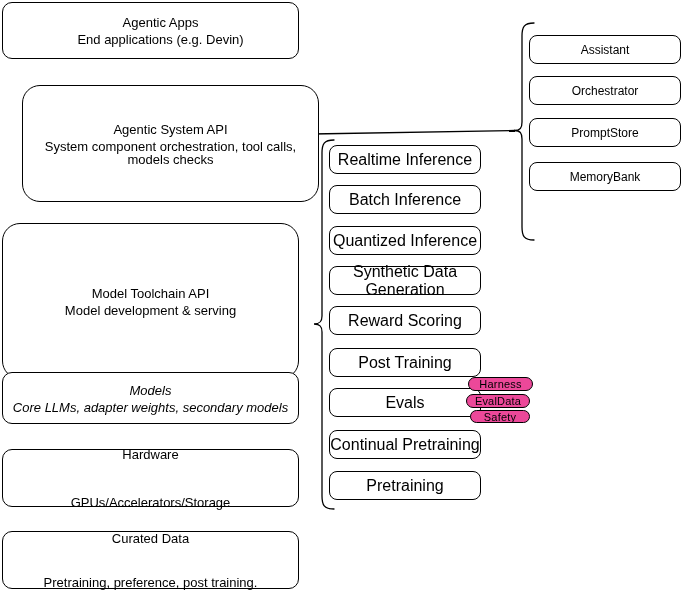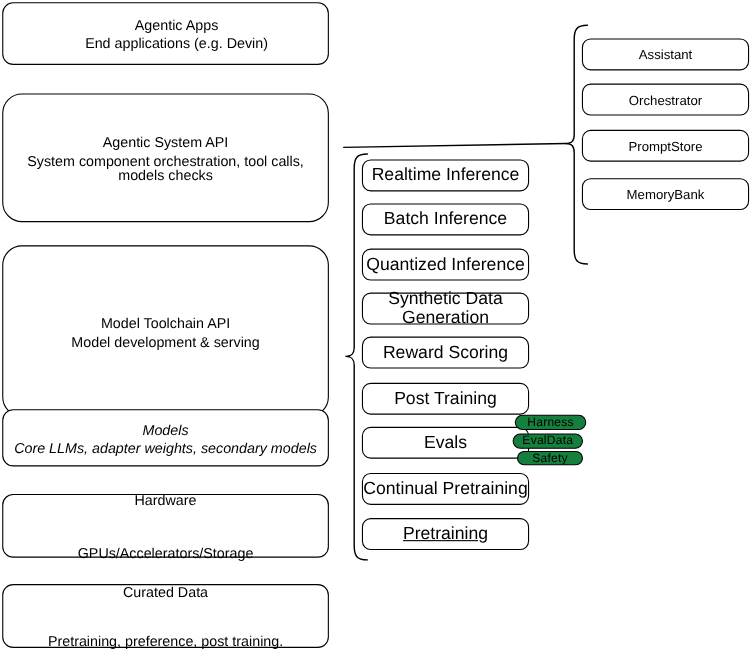--- a/index.html
+++ b/index.html
@@ -25,21 +25,21 @@
     z-index:1;
   }
   .lbox{left:2px;width:297px;}
   .lbox .title{font-size:13px;line-height:16px;}
   .lbox .subtitle{font-size:13px;line-height:13px;margin-top:2px;}
   .mbox{left:329px;width:152px;height:29px;border-radius:8px;font-size:16px;}
   .rbox{left:529px;width:152px;height:29px;border-radius:8px;font-size:12px;}
   .pill{
     position:absolute;
     box-sizing:border-box;
-    background:#15803d;
+    background:#ec4899;
     border:1.3px solid #000000;
     border-radius:8px;
     display:flex;align-items:center;justify-content:center;
     font-size:11px;
     z-index:3;
     letter-spacing:0.2px;
   }
 </style>
 </head>
 <body>
@@ -52,21 +52,21 @@
              C520.5,130.5 522,133.5 522,139 L522,227 C522,236 524,240 534,240" fill="none" stroke="#000" stroke-width="1.3" stroke-linecap="round"></path>
     <path d="M334,140 C324,140 322,144 322,153 L322,316 C322,321 320.5,324 314,324
              C320.5,324 322,327 322,332 L322,496 C322,505 324,509 334,509" fill="none" stroke="#000" stroke-width="1.3" stroke-linecap="round"></path>
   </svg>
 
   <div class="node lbox" style="top:2px;height:57px;border-radius:10px;padding-left:20px;">
     <div class="title">Agentic Apps</div>
     <div class="subtitle">End applications (e.g. Devin)</div>
   </div>
 
-  <div class="node lbox" style="top:85px;height:117px;border-radius:18px;">
+  <div class="node lbox" style="top:85px;height:117px;border-radius:18px;margin-left:20px;">
     <div class="title">Agentic System API</div>
     <div class="subtitle">System component orchestration, tool calls, models checks</div>
   </div>
 
   <div class="node lbox" style="top:223px;height:156px;border-radius:18px;">
     <div class="title">Model Toolchain API</div>
     <div class="subtitle">Model development &amp; serving</div>
   </div>
 
   <div class="node lbox" style="top:372px;height:52px;border-radius:10px;font-style:italic;">
@@ -101,21 +101,21 @@
   </div>
   <div class="node mbox" style="top:348px;">
     <span>Post Training</span>
   </div>
   <div class="node mbox" style="top:388px;">
     <span>Evals</span>
   </div>
   <div class="node mbox" style="top:430px;">
     <span>Continual Pretraining</span>
   </div>
-  <div class="node mbox" style="top:471px;text-decoration:underline;">
+  <div class="node mbox" style="top:471px;">
     <span>Pretraining</span>
   </div>
 
   <div class="pill" style="left:468px;top:377px;width:65px;height:14px;">
     <span>Harness</span>
   </div>
   <div class="pill" style="left:466px;top:394px;width:64px;height:14px;">
     <span>EvalData</span>
   </div>
   <div class="pill" style="left:470px;top:410px;width:60px;height:13px;">

